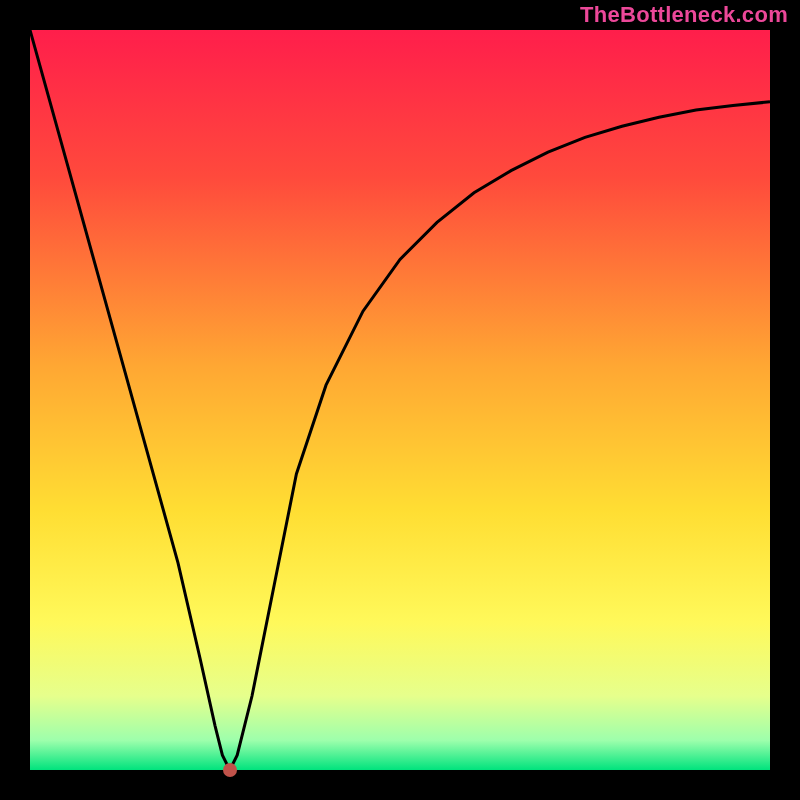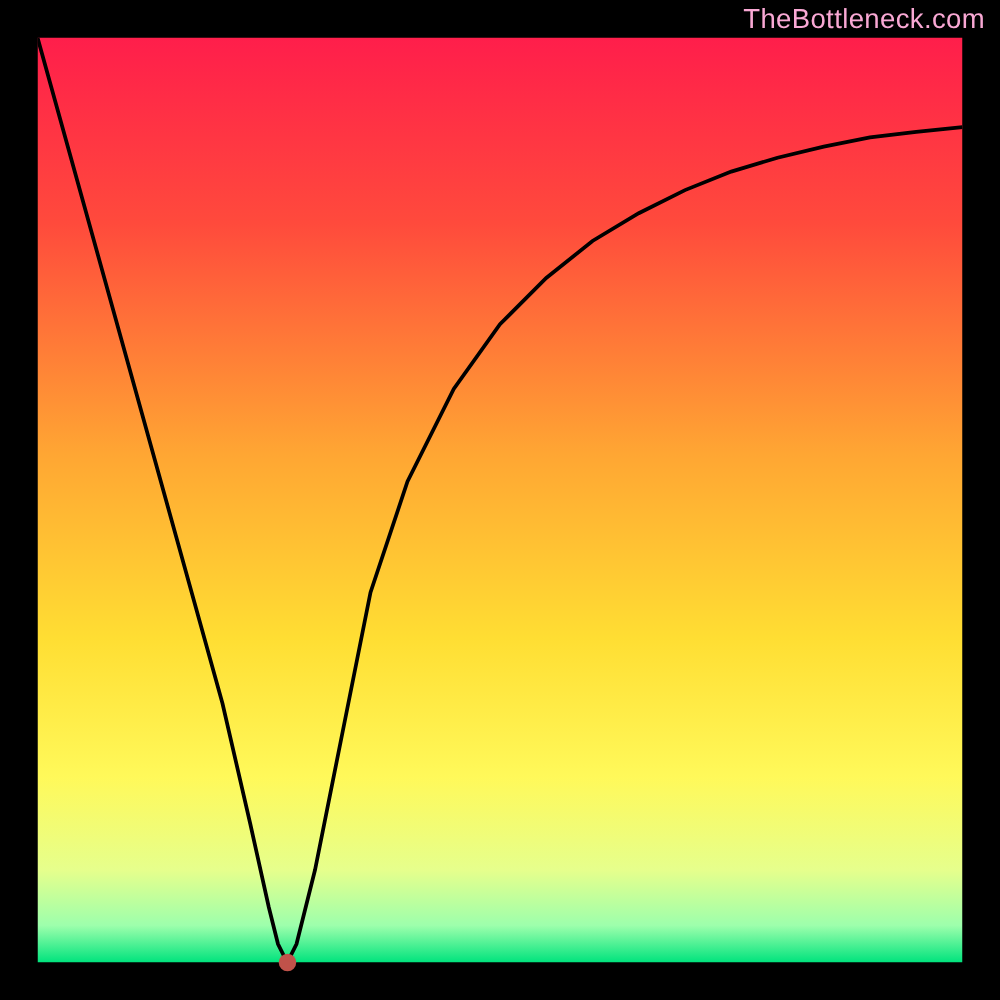--- a/index.html
+++ b/index.html
@@ -14,23 +14,23 @@
   .outer {
     position: relative;
     width: 800px;
     height: 800px;
     background: #000;
   }
   .watermark {
     position: absolute;
     top: 2px;
     right: 12px;
-    color: #f9a8d4;
+    color: #ec4899;
     font-size: 22px;
-    font-weight: 400;
+    font-weight: 700;
     letter-spacing: 0.3px;
     user-select: none;
   }
   .plot {
     position: absolute;
     left: 30px;
     top: 30px;
     width: 740px;
     height: 740px;
   }

